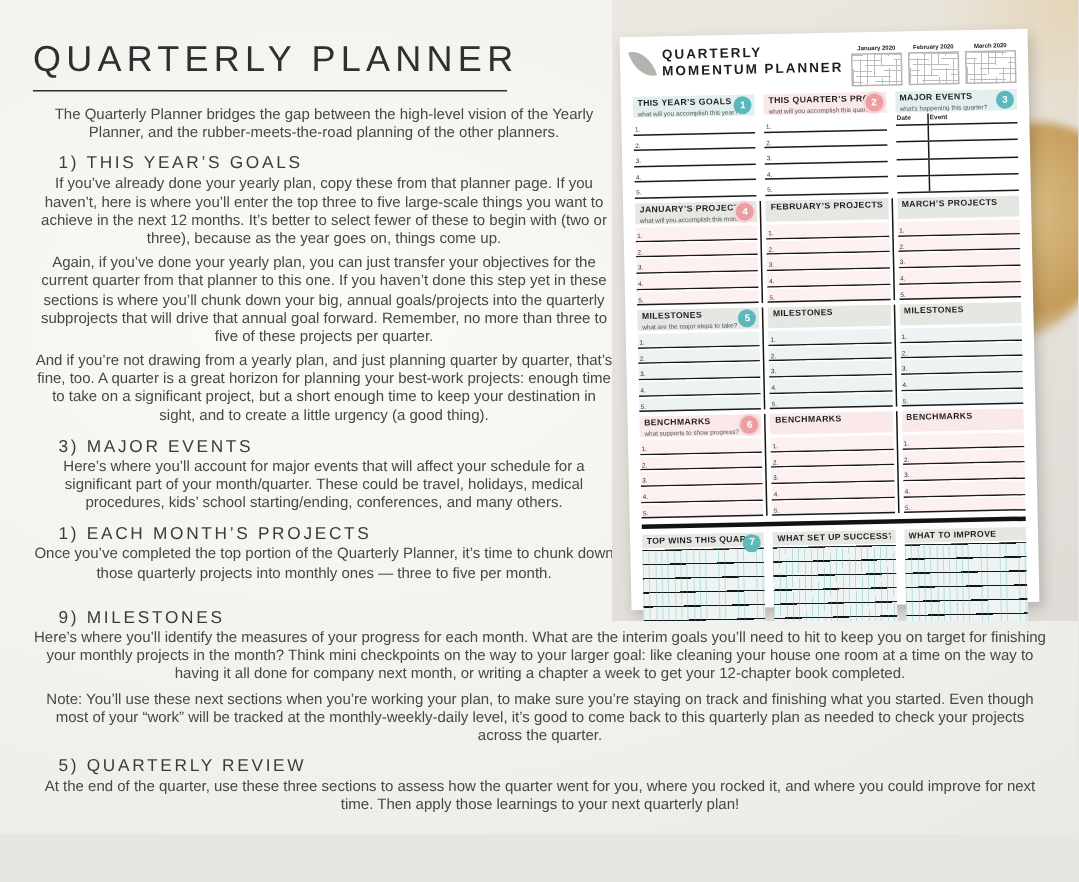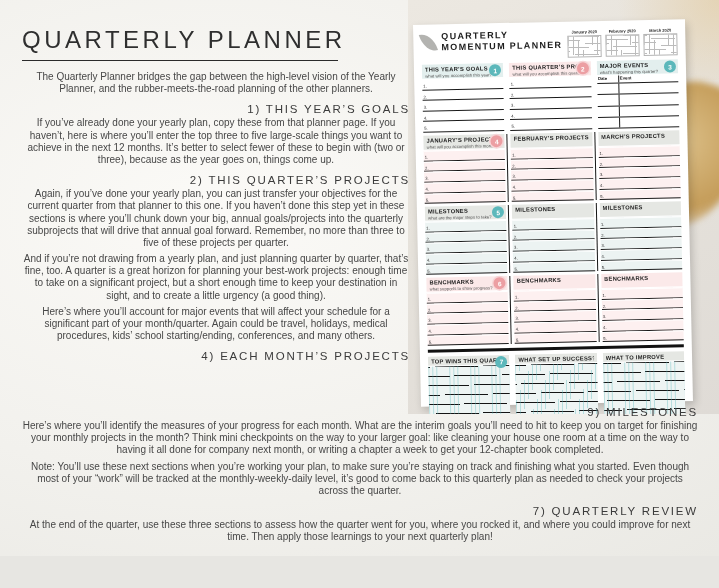--- a/index.html
+++ b/index.html
@@ -4,21 +4,21 @@
 <style>
   html,body{margin:0;padding:0;}
   body{font-family:"Liberation Sans", sans-serif; background:#e7e6e2;}
   .page{position:relative; width:719px; height:556px; overflow:hidden;
         background:radial-gradient(ellipse at 28% 38%, #fbfaf7 0%, #f2f1ed 55%, #e9e8e3 100%);padding-left:48px;}
 
   
   .left-col{position:absolute; left:22px; top:26px; width:388px;}
   .title{margin:0; font-size:24px; font-weight:300; letter-spacing:3.5px; color:#2f2f2f; white-space:nowrap;}
   .title-rule{width:316px; height:1px; background:#2b2b2b; margin:6px 0 10px;}
-  .sec-h{margin:8px 0 2px; font-size:11.5px; font-weight:400; letter-spacing:1.8px; color:#3b3b3b; white-space:nowrap;text-align:right;}
+  .sec-h{margin:8px 17px 2px; font-size:11.5px; font-weight:400; letter-spacing:1.8px; color:#3b3b3b; white-space:nowrap;}
   .body{margin:0 0 4px; font-size:10px; line-height:1.22; color:#474747; text-align:center;}
   .intro{margin-bottom:6px;}
 
   
   .bottom-col{position:absolute; left:22px; top:398px; width:676px;}
 
   
   .photo{position:absolute; left:408px; top:0; width:311px; height:414px; overflow:hidden;
          background:linear-gradient(155deg,#ece8e1 0%, #e6e2db 45%, #dfdbd6 100%);}
   .photo::before{content:''; position:absolute; right:0; top:0; width:110px; height:80px;
@@ -87,27 +87,28 @@
 <div class="page">
 
   <div class="left-col">
     <h1 class="title">QUARTERLY PLANNER</h1>
     <div class="title-rule"></div>
     <p class="body intro">The Quarterly Planner bridges the gap between the high-level vision of the Yearly Planner, and the rubber-meets-the-road planning of the other planners.</p>
 
     <h2 class="sec-h">1) THIS YEAR’S GOALS</h2>
     <p class="body">If you’ve already done your yearly plan, copy these from that planner page. If you haven’t, here is where you’ll enter the top three to five large-scale things you want to achieve in the next 12 months. It’s better to select fewer of these to begin with (two or three), because as the year goes on, things come up.</p>
 
-    <h2 class="sec-h">2) THIS QUARTER’S PROJECTS</h2>
     <p class="body">Again, if you’ve done your yearly plan, you can just transfer your objectives for the current quarter from that planner to this one. If you haven’t done this step yet in these sections is where you’ll chunk down your big, annual goals/projects into the quarterly subprojects that will drive that annual goal forward. Remember, no more than three to five of these projects per quarter.</p>
     <p class="body">And if you’re not drawing from a yearly plan, and just planning quarter by quarter, that’s fine, too. A quarter is a great horizon for planning your best-work projects: enough time to take on a significant project, but a short enough time to keep your destination in sight, and to create a little urgency (a good thing).</p>
 
-    <p class="body">Here’s where you’ll account for major events that will affect your schedule for a significant part of your month/quarter. Again could be travel, holidays, medical procedures, kids’ school starting/ending, conferences, and many others.</p>
-
-    <h2 class="sec-h">4) EACH MONTH’S PROJECTS</h2>
+    <h2 class="sec-h">3) MAJOR EVENTS</h2>
+    <p class="body">Here’s where you’ll account for major events that will affect your schedule for a significant part of your month/quarter. These could be travel, holidays, medical procedures, kids’ school starting/ending, conferences, and many others.</p>
+
+    <h2 class="sec-h">1) EACH MONTH’S PROJECTS</h2>
+    <p class="body">Once you’ve completed the top portion of the Quarterly Planner, it’s time to chunk down those quarterly projects into monthly ones — three to five per month.</p>
   </div>
 
   <div class="photo">
     <div class="plant-head"></div>
     <div class="plant-stem"></div>
 
     <div class="sheet">
       <div class="sheet-head">
         <div class="leaf"></div>
         <div class="brand">
@@ -432,17 +433,17 @@
 
     </div>
   </div>
 
   <div class="bottom-col">
     <h2 class="sec-h">9) MILESTONES</h2>
     <p class="body">Here’s where you’ll identify the measures of your progress for each month. What are the interim goals you’ll need to hit to keep you on target for finishing your monthly projects in the month? Think mini checkpoints on the way to your larger goal: like cleaning your house one room at a time on the way to having it all done for company next month, or writing a chapter a week to get your 12-chapter book completed.</p>
     <p class="body">Note: You’ll use these next sections when you’re working your plan, to make sure you’re staying on track and finishing what you started. Even though most of your “work” will be tracked at the monthly-weekly-daily level, it’s good to come back to this quarterly plan as needed to check your projects across the quarter.</p>
 
 
-    <h2 class="sec-h">7) QUARTERLY REVIEW</h2>
+    <h2 class="sec-h">5) QUARTERLY REVIEW</h2>
     <p class="body">At the end of the quarter, use these three sections to assess how the quarter went for you, where you rocked it, and where you could improve for next time. Then apply those learnings to your next quarterly plan!</p>
   </div>
 
 </div>
 
 </body></html>

